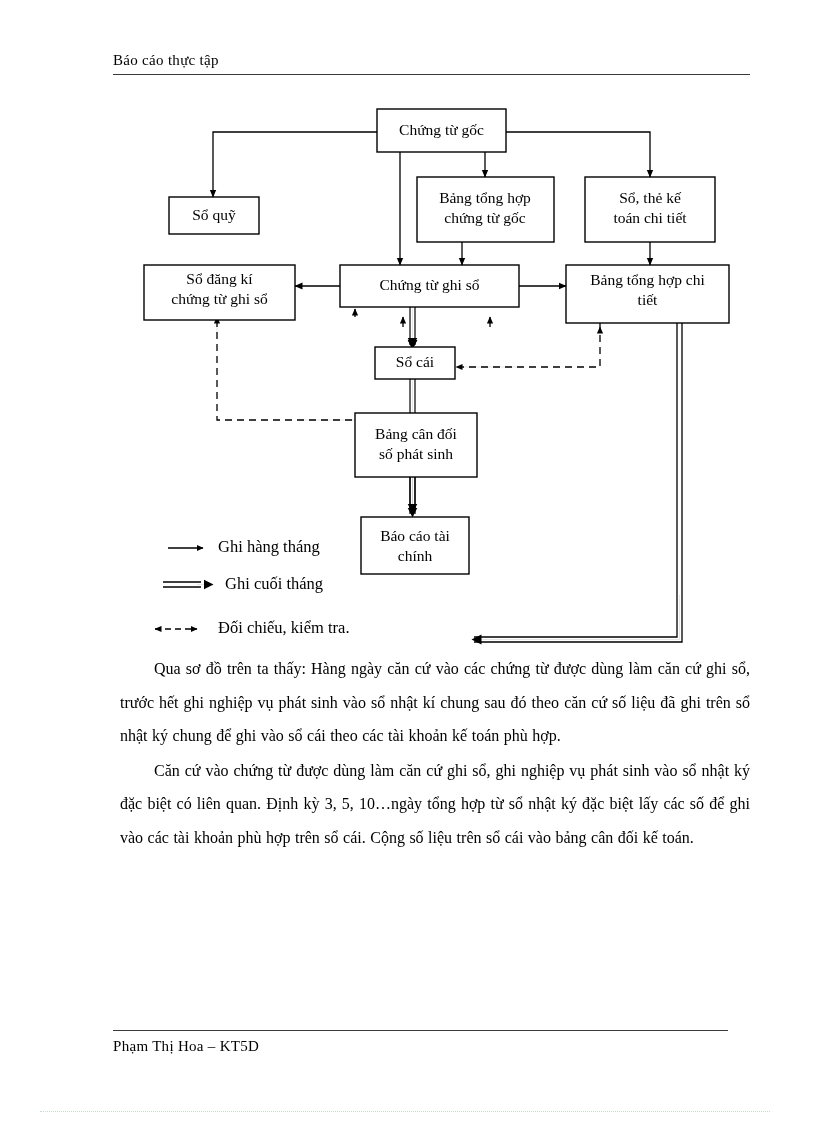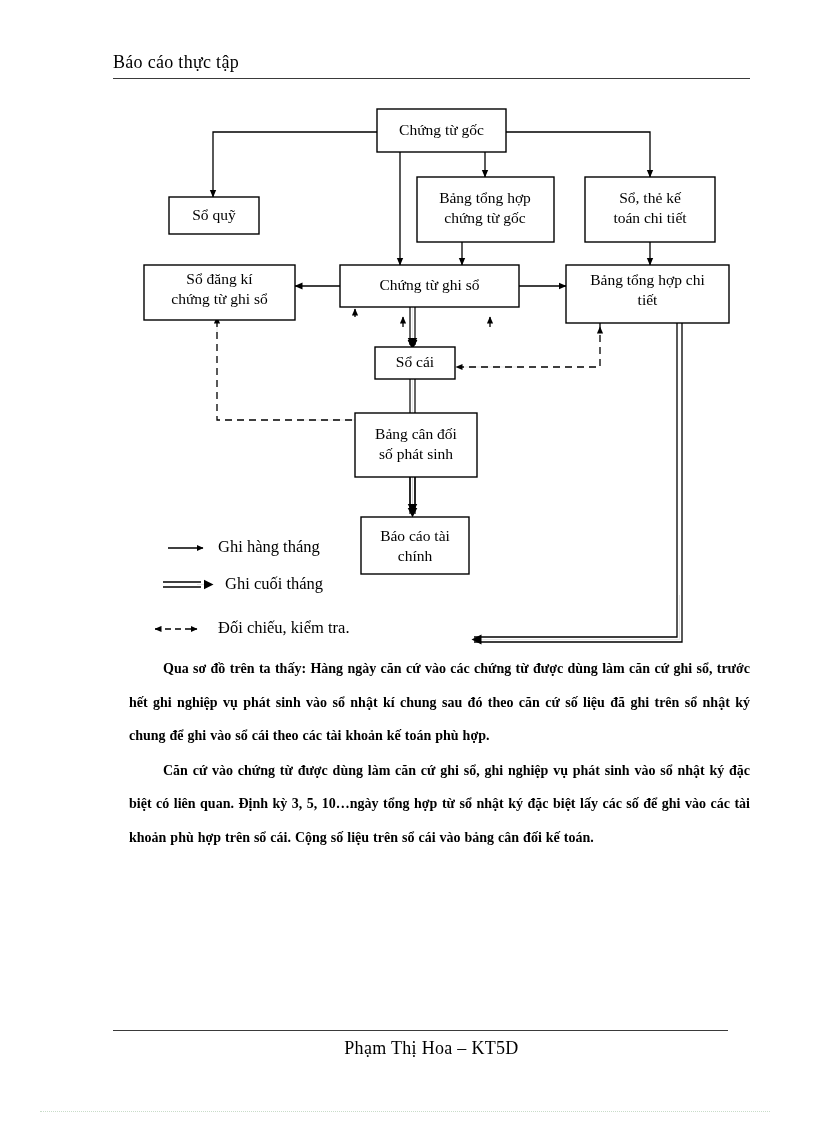--- a/index.html
+++ b/index.html
@@ -24,21 +24,21 @@
   }
 
   
   .header {
     position: absolute;
     left: 113px;
     top: 52px;
     width: 637px;
   }
   .header-title {
-    font-size: 18px;
+    font-size: 15px;
     letter-spacing: 0.3px;
     padding-bottom: 5px;
     white-space: nowrap;
   }
   .header-rule {
     border-bottom: 1.4px solid #3a3a3a;
     width: 637px;
   }
 
   
@@ -67,46 +67,44 @@
   }
 
   
   .body-copy {
     position: absolute;
     left: 113px;
     top: 652px;
     width: 637px;
   }
   .para {
-    font-size: 14px;
+    font-size: 16px;
     line-height: 33.5px;
     text-align: justify;
     text-indent: 34px;
-    margin: 0 0 1px 16px;
+    margin: 0 0 1px 7px;
     word-spacing: 0.5px;
-    font-weight: bold;
   }
 
   
   .footer {
     position: absolute;
     left: 113px;
     top: 1030px;
     width: 637px;
   }
   .footer-rule {
     border-bottom: 1.4px solid #3a3a3a;
     width: 615px;
     margin-bottom: 7px;
   }
   .footer-title {
-    font-size: 18px;
+    font-size: 15px;
     letter-spacing: 0.3px;
     white-space: nowrap;
-    text-align: center;
   }
 
   .scan-edge {
     position: absolute;
     left: 40px;
     top: 1111px;
     width: 730px;
     border-bottom: 1px dotted #c9dcc9;
   }
 </style>

